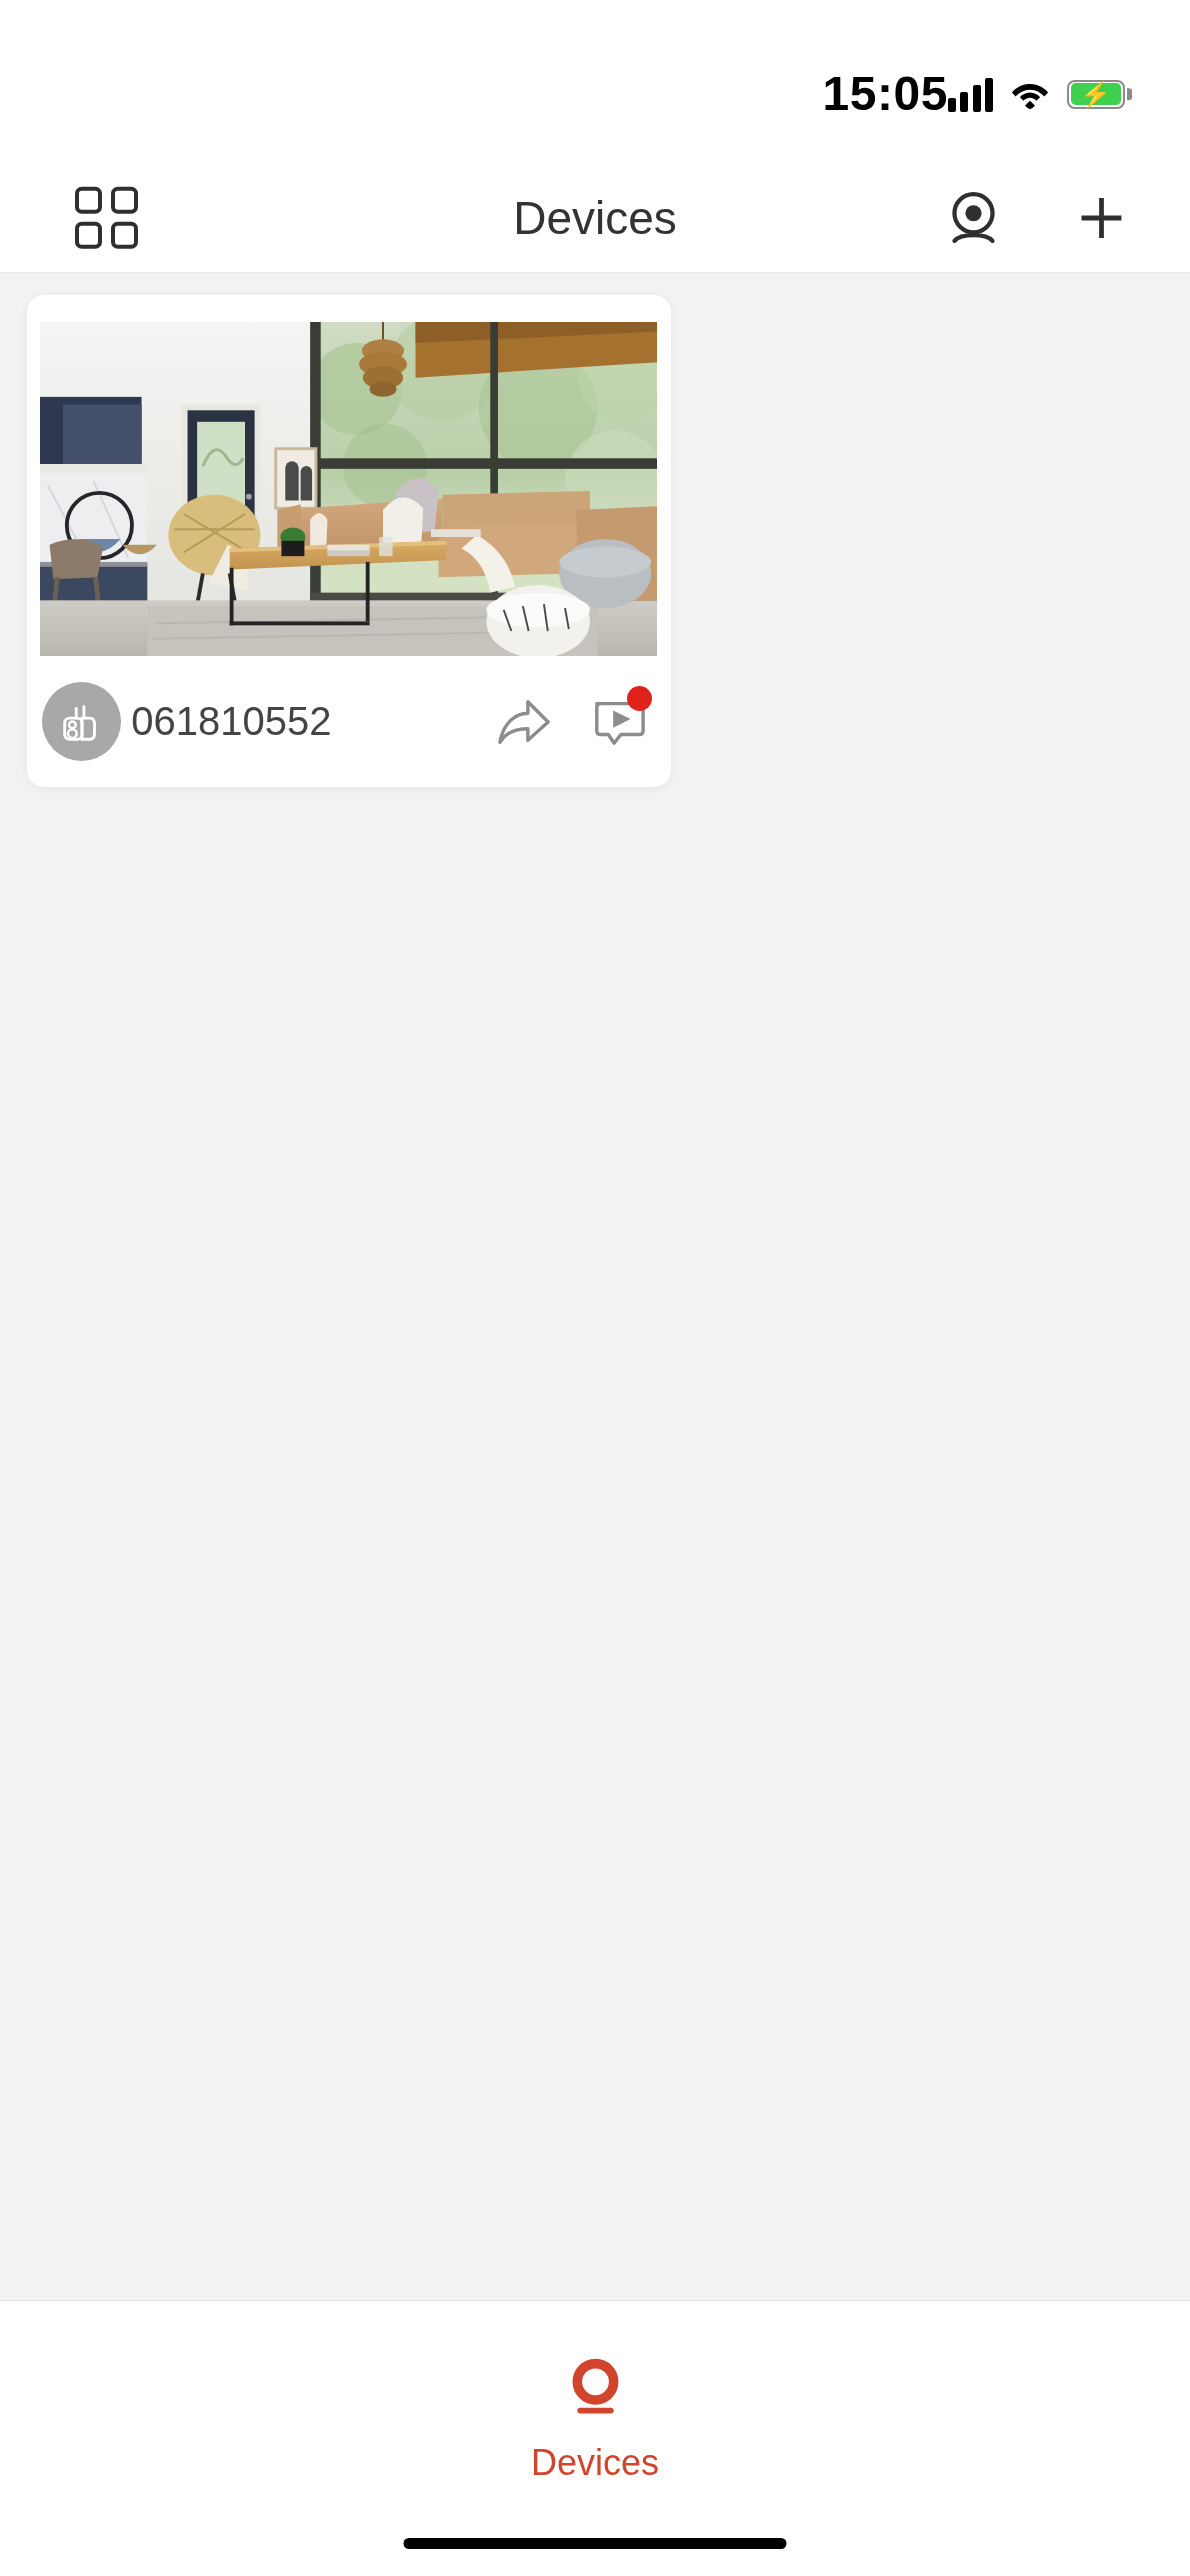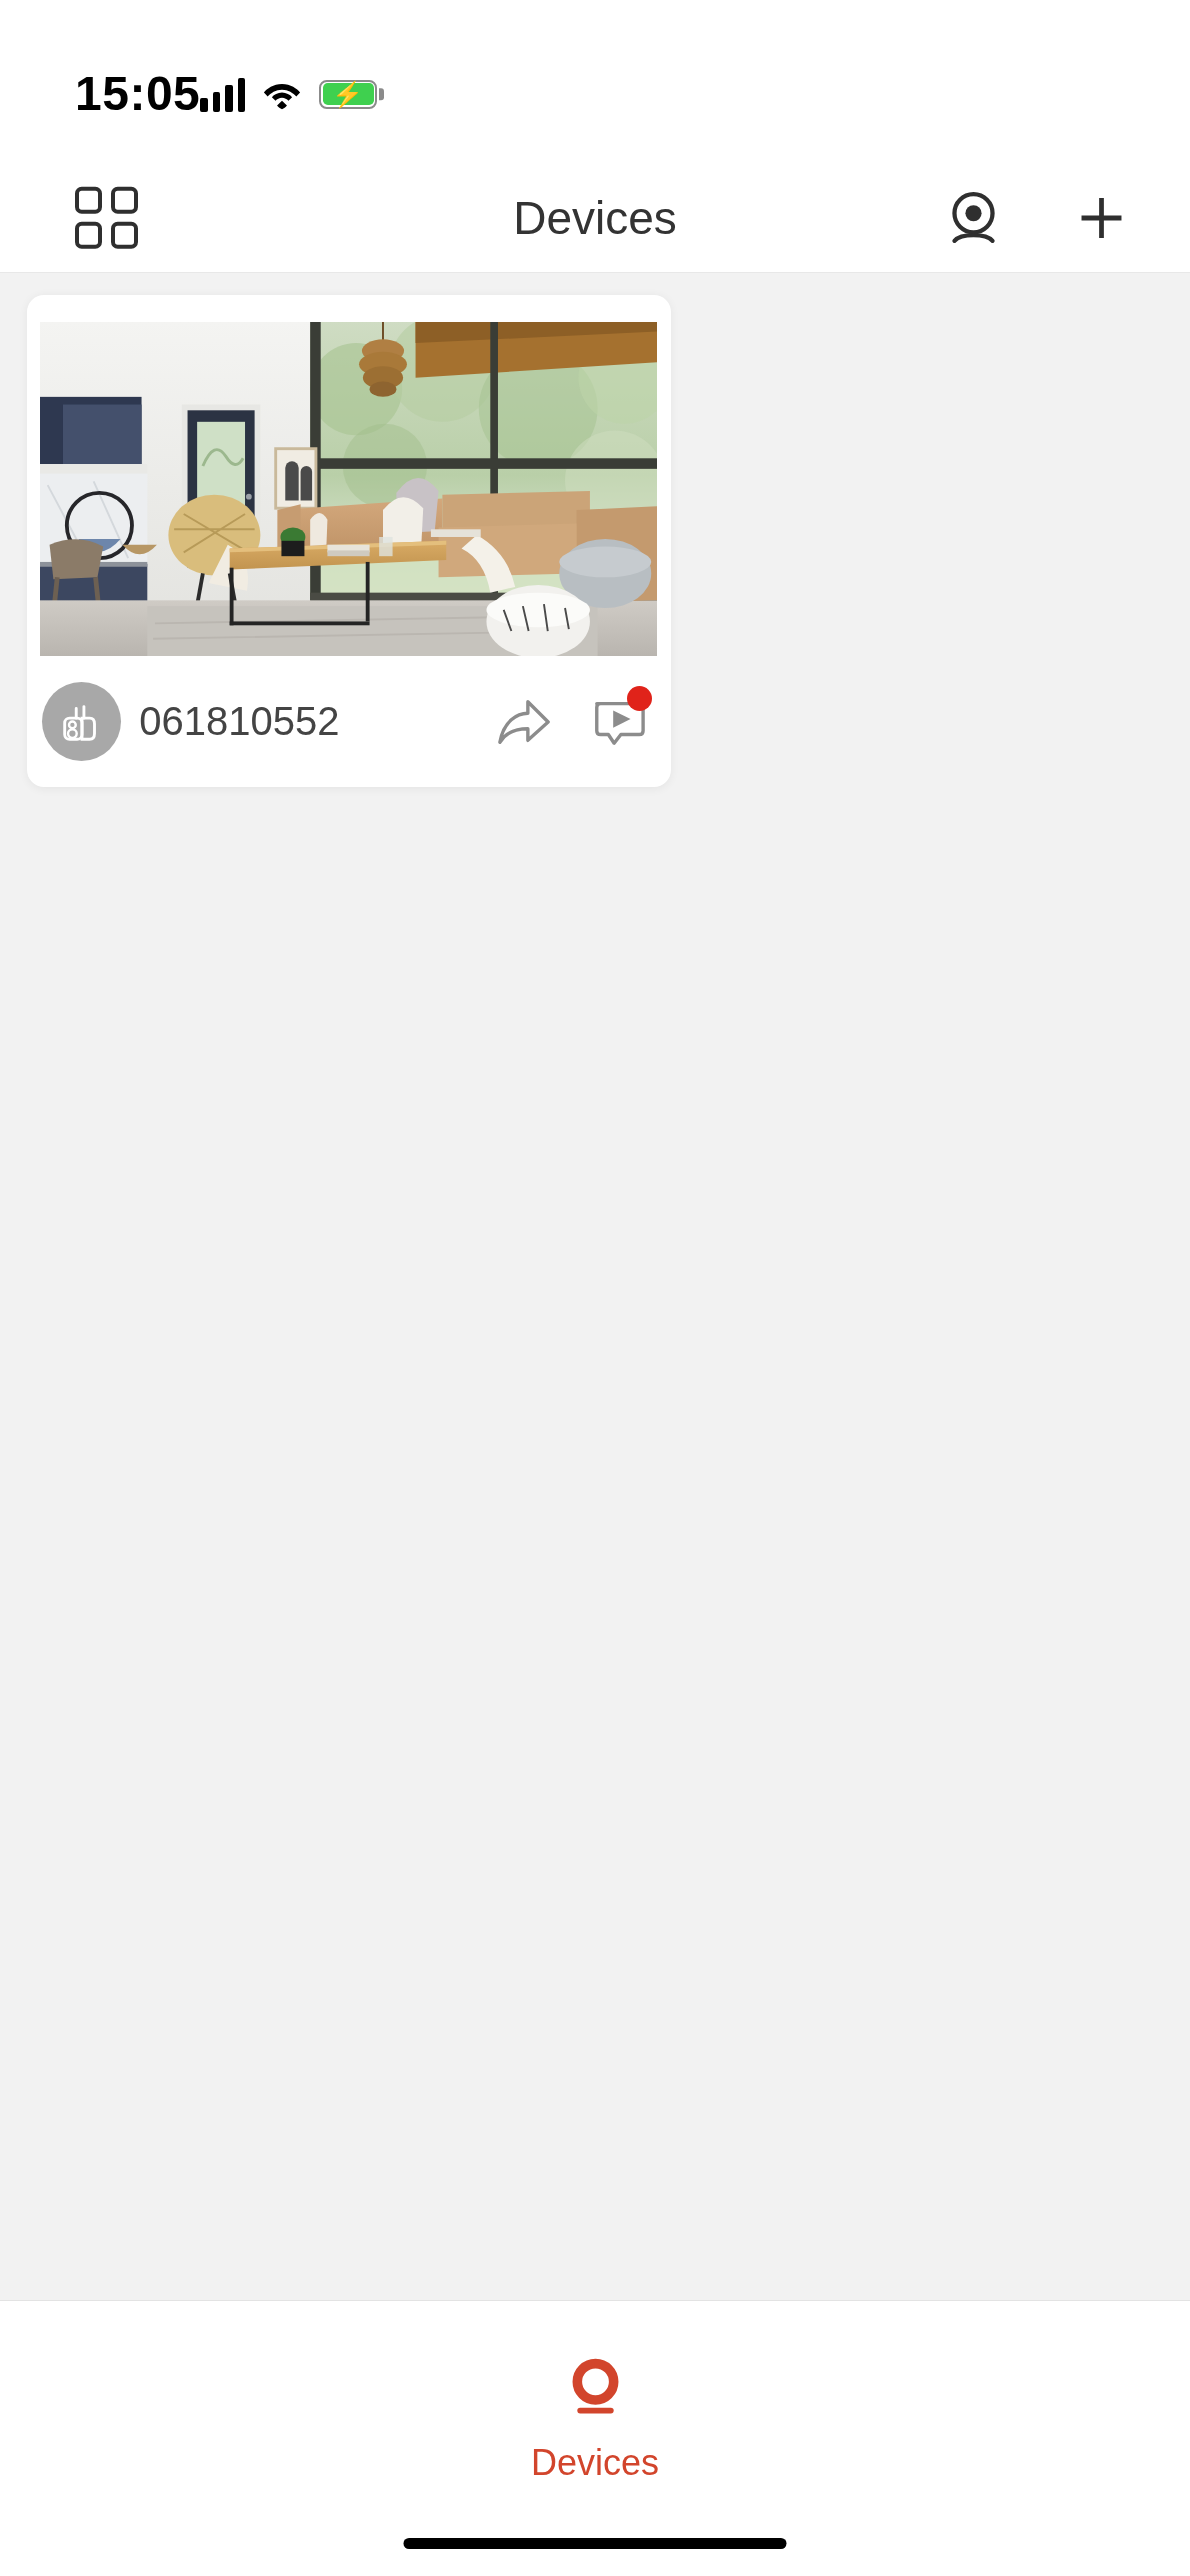--- a/index.html
+++ b/index.html
@@ -15,21 +15,21 @@
     background:#f2f2f2;
     overflow:hidden;
   }
 
   
   .statusbar {
     position:absolute; top:0; left:0;
     width:1190px; height:163px;
     background:#ffffff;
     display:flex; align-items:center;
-    justify-content:flex-start;
+    justify-content:flex-end;
     padding:0 65px 0 75px;
   }
   .status-time {
     font-size:48px; font-weight:600; color:#000;
     letter-spacing:0.5px; margin-top:23px;
   }
   .status-right { display:flex; align-items:center; gap:17px; margin-top:25px; }
 
   .bars { display:flex; align-items:flex-end; gap:4.8px; height:35px; }
   .bars i { display:block; width:7.7px; background:#000; border-radius:1.9px; }
@@ -121,21 +121,21 @@
     display:flex; align-items:center;
     padding:0 25px 0 15.3px;
   }
   .dev-avatar {
     width:79px; height:79px; border-radius:50%;
     background:#a8a8a8;
     display:flex; align-items:center; justify-content:center;
     flex:none;
   }
   .dev-name {
-    margin-left:18px; font-size:40px; color:#444444;
+    margin-left:10px; font-size:40px; color:#444444;
     flex:1; white-space:nowrap; overflow:hidden;
   }
   .foot-actions { display:flex; align-items:center; gap:38px; }
   .share-btn { width:56px; height:56px; }
   .play-btn { position:relative; width:56px; height:56px; }
   .badge-dot {
     position:absolute; right:-5.7px; top:-7.7px;
     width:25px; height:25px; border-radius:50%;
     background:#e0231a;
   }

